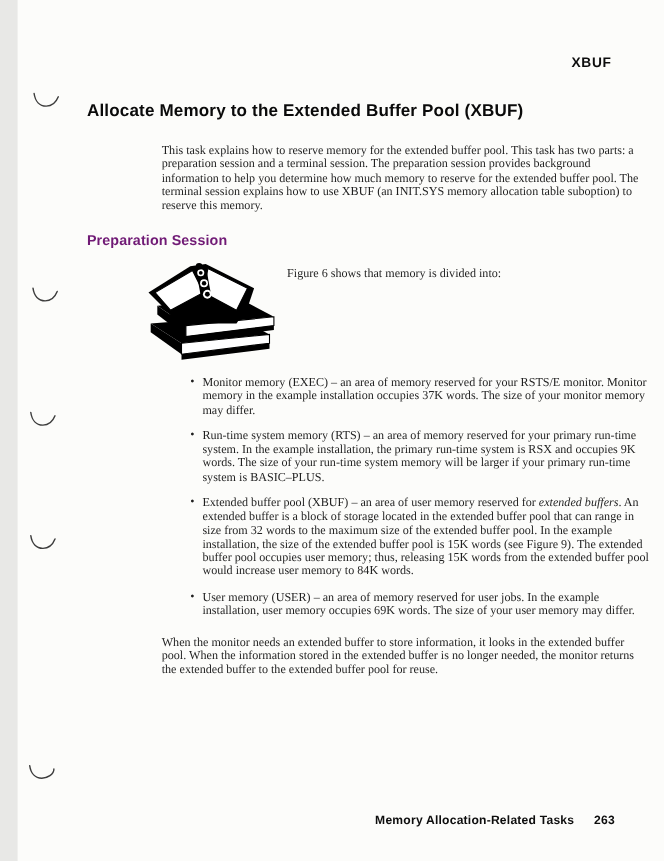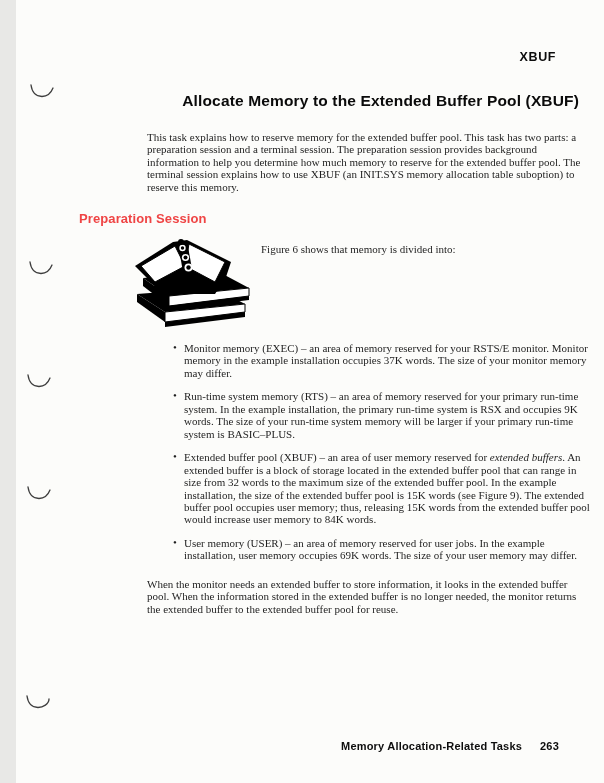--- a/index.html
+++ b/index.html
@@ -26,21 +26,21 @@
     color: #0a0a0a;
   }
   .intro {
     position: absolute; left: 131px; top: 131px; width: 444px;
     font-size: 11px; line-height: 12.45px;
   }
   .section-heading {
     position: absolute; left: 63px; top: 211px;
     font-family: "Liberation Sans", sans-serif;
     font-weight: 700; font-size: 13px; letter-spacing: 0.1px;
-    color: #ef4444;
+    color: #701a75;
   }
   .figure-illustration {
     position: absolute; left: 111px; top: 236px;
     width: 128px; height: 100px;
   }
   .figure-caption {
     position: absolute; left: 245px; top: 243px; width: 330px;
     font-size: 11px; line-height: 12.45px;
   }
   .content-flow {
@@ -91,21 +91,21 @@
   </svg>
   <svg class="scan-mark m4" viewBox="0 0 26 16">
     <path d="M2,2 C3,9 7,13.5 13,13.5 C18,13.5 22,10 24,5" fill="none" stroke="#3d3d3d" stroke-width="1.3" stroke-linecap="round"></path>
   </svg>
   <svg class="scan-mark m5" viewBox="0 0 26 16">
     <path d="M2,2 C3,9 7,13.5 13,13.5 C18,13.5 24,10 24,5" fill="none" stroke="#3d3d3d" stroke-width="1.3" stroke-linecap="round"></path>
   </svg>
 
   <div class="header-label">XBUF</div>
 
-  <h1 class="page-title" style="margin:0;text-align:right;">Allocate Memory to the Extended Buffer Pool (XBUF)</h1>
+  <h1 class="page-title" style="margin:0;">Allocate Memory to the Extended Buffer Pool (XBUF)</h1>
 
   <p class="intro" style="margin:0;">This task explains how to reserve memory for the extended buffer pool. This task has two parts: a preparation session and a terminal session. The preparation session provides background information to help you determine how much memory to reserve for the extended buffer pool. The terminal session explains how to use XBUF (an INIT.SYS memory allocation table suboption) to reserve this memory.</p>
 
   <h2 class="section-heading" style="margin:0;">Preparation Session</h2>
 
   <svg class="figure-illustration" viewBox="0 0 128 100" aria-hidden="true">
 
     <polygon points="10,58 88,52 118,68 38,76" fill="#000"></polygon>
     <polygon points="10,58 10,66 38,86 38,76" fill="#000"></polygon>
     <polygon points="38,76 118,68 118,76 38,86" fill="#fff" stroke="#000" stroke-width="1"></polygon>

